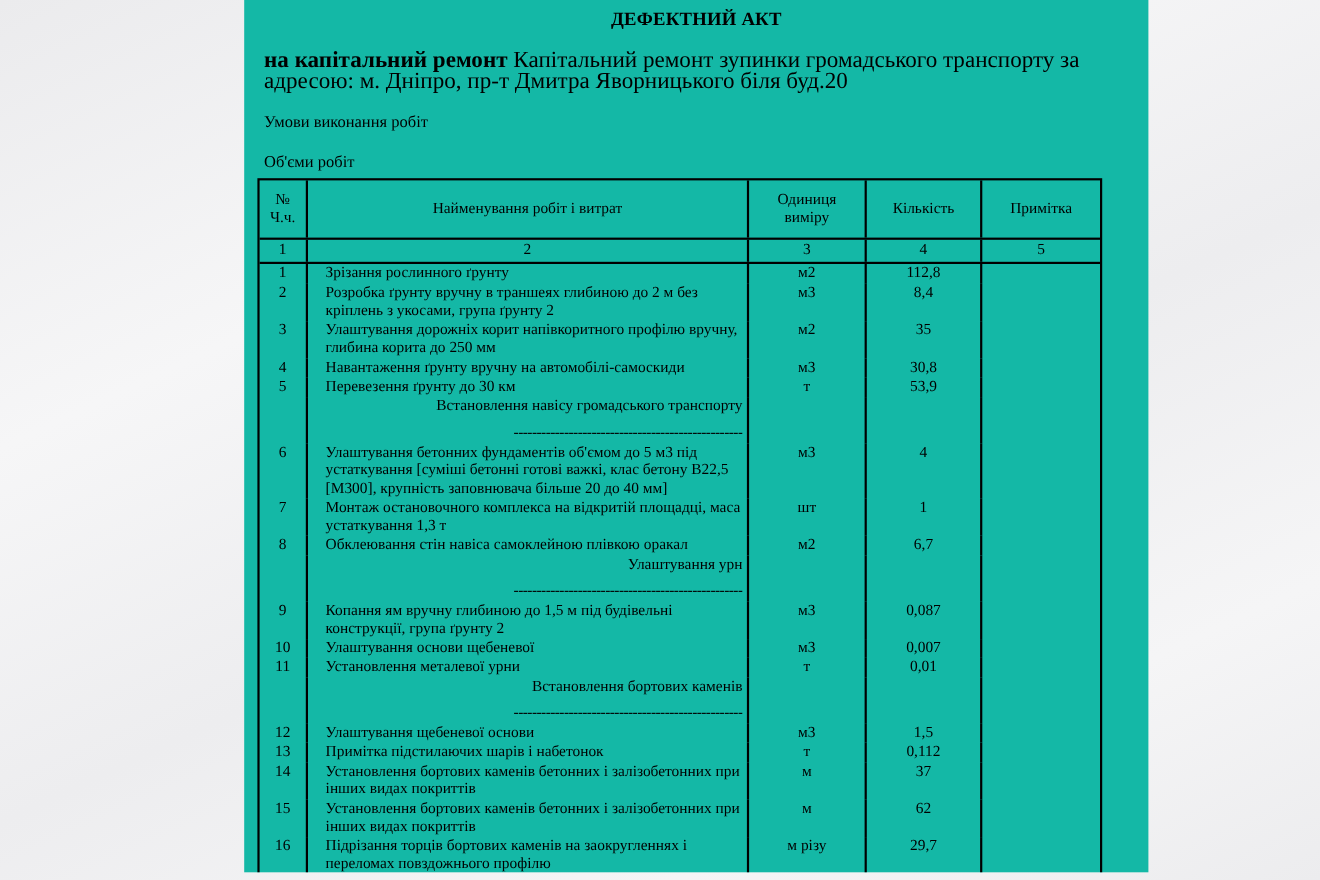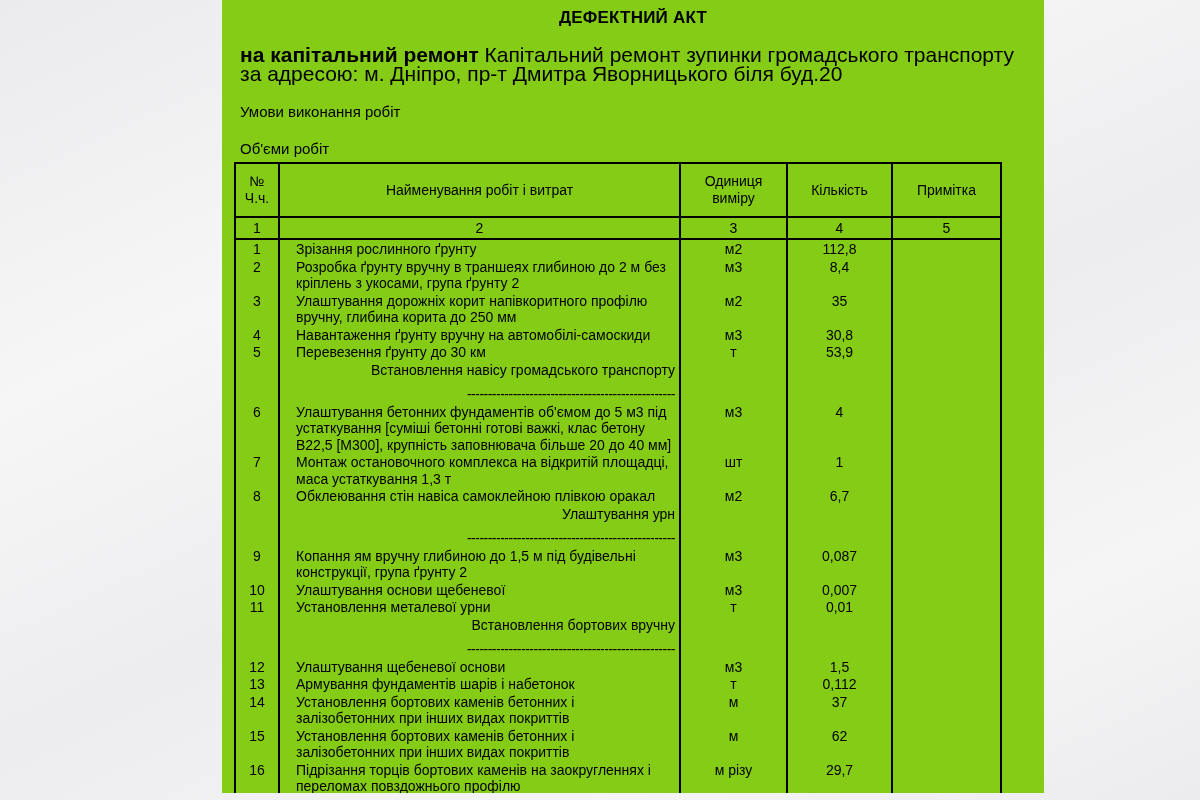--- a/index.html
+++ b/index.html
@@ -7,22 +7,23 @@
   body {
     font-family: "Liberation Sans", "DejaVu Sans", sans-serif;
     color: #000;
     background: linear-gradient(155deg, #ebebed 0%, #f6f6f7 30%, #ededef 55%, #f5f5f6 80%, #ececee 100%);
   }
   .stage { position: relative; width: 1200px; height: 800px; }
   .doc {
     position: absolute;
     left: 222px; top: 0;
     width: 822px; height: 793px;
-    background: #84cc16;
+    background: #14b8a6;
     overflow: hidden;
+    font-family: Liberation Serif, serif;
   }
   .doc-title {
     margin-top: 8px;
     text-align: center;
     font-size: 17px;
     font-weight: bold;
     letter-spacing: 0.2px;
   }
   .intro {
     margin: 17px 18px 0 18px;
@@ -207,38 +208,38 @@
           <div class="trow body-row">
             <div class="c cell-num">11</div>
             <div class="cell-name">Установлення металевої урни</div>
             <div class="c cell-unit">т</div>
             <div class="c cell-qty">0,01</div>
             <div class="c cell-note"></div>
           </div>
           <div class="trow section-row">
             <div class="c cell-num"></div>
             <div class="cell-name">
-              <div class="sec-label">Встановлення бортових вручну</div>
+              <div class="sec-label">Встановлення бортових каменів</div>
               <div class="sec-gap"></div>
               <div class="sec-dashes">--------------------------------------------------</div>
             </div>
             <div class="c cell-unit"></div>
             <div class="c cell-qty"></div>
             <div class="c cell-note"></div>
           </div>
           <div class="trow body-row">
             <div class="c cell-num">12</div>
             <div class="cell-name">Улаштування щебеневої основи</div>
             <div class="c cell-unit">м3</div>
             <div class="c cell-qty">1,5</div>
             <div class="c cell-note"></div>
           </div>
           <div class="trow body-row">
             <div class="c cell-num">13</div>
-            <div class="cell-name">Армування фундаментів шарів і набетонок</div>
+            <div class="cell-name">Примітка підстилаючих шарів і набетонок</div>
             <div class="c cell-unit">т</div>
             <div class="c cell-qty">0,112</div>
             <div class="c cell-note"></div>
           </div>
           <div class="trow body-row">
             <div class="c cell-num">14</div>
             <div class="cell-name">Установлення бортових каменів бетонних і залізобетонних при інших видах покриттів</div>
             <div class="c cell-unit">м</div>
             <div class="c cell-qty">37</div>
             <div class="c cell-note"></div>

